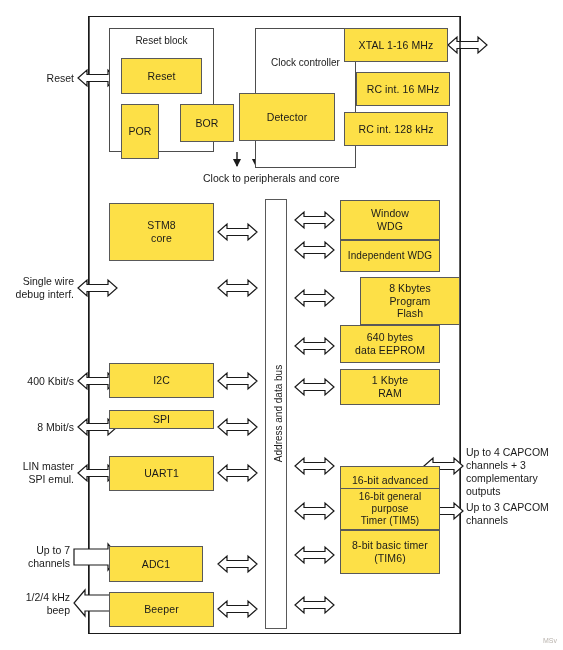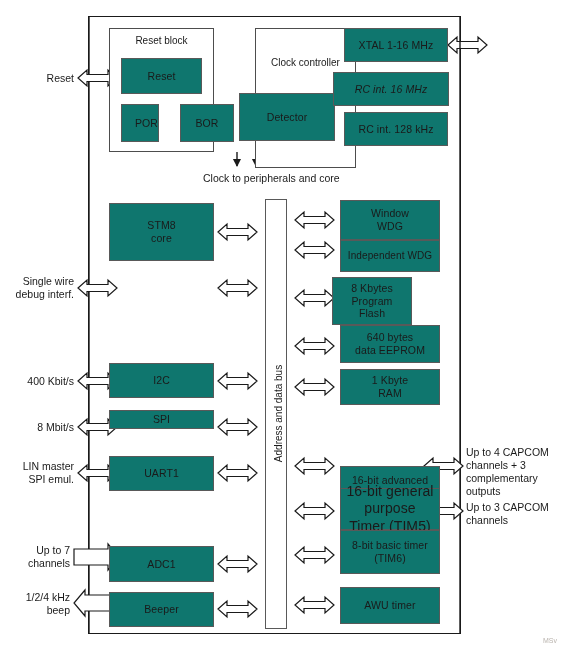--- a/index.html
+++ b/index.html
@@ -17,21 +17,21 @@
   #diagram {
     position: absolute;
     left: 0; top: 0;
     width: 563px; height: 650px;
   }
   .abs { position: absolute; }
 
   
   .box {
     border: 1.3px solid #595959;
-    background: #0f766e;
+    background: #fde047;
     display: flex;
     align-items: center;
     justify-content: center;
     text-align: center;
     font-size: 10.5px;
     line-height: 1.22;
     letter-spacing: 0.1px;
   }
   .group {
     border: 1.3px solid #4d4d4d;
@@ -183,38 +183,38 @@
       <path d="M424,511 L433,503 L433,507.5 L454,507.5 L454,503 L463,511 L454,519 L454,514.5 L433,514.5 L433,519 Z"></path>
     </g>
   </svg>
 
   <div class="group" style="left:109px; top:28px; width:105px; height:124px;">
     <div class="group-title">Reset block</div>
   </div>
   <div class="box abs" style="left:121px; top:58px; width:81px; height:36px;">
     <span>Reset</span>
   </div>
-  <div class="box abs" style="left:121px; top:104px; width:38px; height:38px;justify-content:flex-end;">
+  <div class="box abs" style="left:121px; top:104px; width:38px; height:55px;">
     <span>POR</span>
   </div>
   <div class="box abs" style="left:180px; top:104px; width:54px; height:38px;">
     <span>BOR</span>
   </div>
 
   <div class="group" style="left:228px; top:28px; width:101px; height:140px;margin-left:27px;">
     <div class="group-title" style="top:28px;">Clock controller</div>
   </div>
   <div class="box abs" style="left:239px; top:93px; width:96px; height:48px;">
     <span>Detector</span>
   </div>
 
   <div class="box abs" style="left:344px; top:28px; width:104px; height:34px;">
     <span>XTAL 1-16 MHz</span>
   </div>
-  <div class="box abs" style="left:333px; top:72px; width:116px; height:34px;font-style:italic;">
+  <div class="box abs" style="left:356px; top:72px; width:94px; height:34px;">
     <span>RC int. 16 MHz</span>
   </div>
   <div class="box abs" style="left:344px; top:112px; width:104px; height:34px;">
     <span>RC int. 128 kHz</span>
   </div>
 
   <div class="caption" style="left:203px; top:172px;">Clock to peripherals and core</div>
 
   <div class="box abs" style="left:109px; top:203px; width:105px; height:58px; white-space:pre-line;">
     <span>STM8
@@ -223,21 +223,21 @@
 
   <div class="box abs" style="left:109px; top:363px; width:105px; height:35px;">
     <span>I2C</span>
   </div>
   <div class="box abs" style="left:109px; top:410px; width:105px; height:19px;">
     <span>SPI</span>
   </div>
   <div class="box abs" style="left:109px; top:456px; width:105px; height:35px;">
     <span>UART1</span>
   </div>
-  <div class="box abs" style="left:109px; top:546px; width:105px; height:36px;">
+  <div class="box abs" style="left:109px; top:546px; width:94px; height:36px;">
     <span>ADC1</span>
   </div>
   <div class="box abs" style="left:109px; top:592px; width:105px; height:35px;">
     <span>Beeper</span>
   </div>
 
   <div class="side-label" style="left:10px; top:72px; width:64px;">Reset</div>
   <div class="side-label" style="left:2px; top:275px; width:72px;">Single wire
 debug interf.</div>
   <div class="side-label" style="left:6px; top:375px; width:68px;">400 Kbit/s</div>
@@ -253,48 +253,45 @@
   </div>
   <div class="bus-label" style="left:218px; top:408px; width:120px; text-align:center;">Address and data bus</div>
 
   <div class="box abs" style="left:340px; top:240px; width:100px; height:32px;">
     <span style="font-size:10px;">Independent WDG</span>
   </div>
   <div class="box abs" style="left:340px; top:200px; width:100px; height:40px; white-space:pre-line;">
     <span>Window
 WDG</span>
   </div>
-  <div class="box abs" style="left:332px; top:277px; width:80px; height:48px; white-space:pre-line;">
+  <div class="box abs" style="left:360px; top:277px; width:100px; height:48px; white-space:pre-line;">
     <span>8 Kbytes
 Program
 Flash</span>
   </div>
   <div class="box abs" style="left:340px; top:325px; width:100px; height:38px; white-space:pre-line;">
     <span>640 bytes
 data EEPROM</span>
   </div>
   <div class="box abs" style="left:340px; top:369px; width:100px; height:36px; white-space:pre-line;">
     <span>1 Kbyte
 RAM</span>
   </div>
 
   <div class="box abs" style="left:340px; top:446px; width:100px; height:42px; white-space:pre-line;margin-top:20px;">
     <span>16-bit advanced
 control timer (TM1)</span>
   </div>
   <div class="box abs" style="left:340px; top:488px; width:100px; height:42px; white-space:pre-line;">
-    <span style="font-size:14px;">16-bit general purpose
+    <span style="font-size:10px;">16-bit general purpose
 Timer (TIM5)</span>
   </div>
   <div class="box abs" style="left:340px; top:530px; width:100px; height:44px; white-space:pre-line;">
     <span>8-bit basic timer
 (TIM6)</span>
-  </div>
-  <div class="box abs" style="left:340px; top:587px; width:100px; height:37px;">
-    <span>AWU timer</span>
   </div>
 
   <div class="side-label left-al" style="left:466px; top:446px; width:96px;">Up to 4 CAPCOM
 channels + 3
 complementary
 outputs</div>
   <div class="side-label left-al" style="left:466px; top:501px; width:96px;">Up to 3 CAPCOM
 channels</div>
 
   <div class="figid" style="left:543px; top:637px;">MSv</div>

